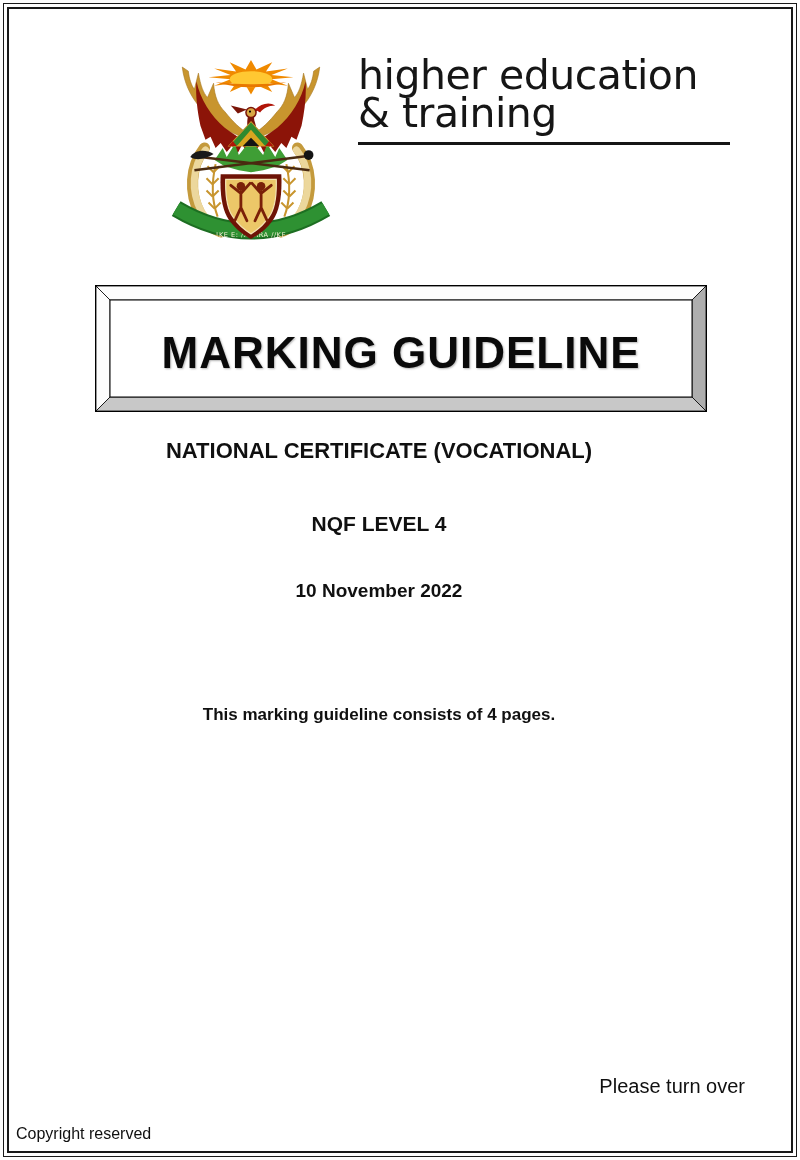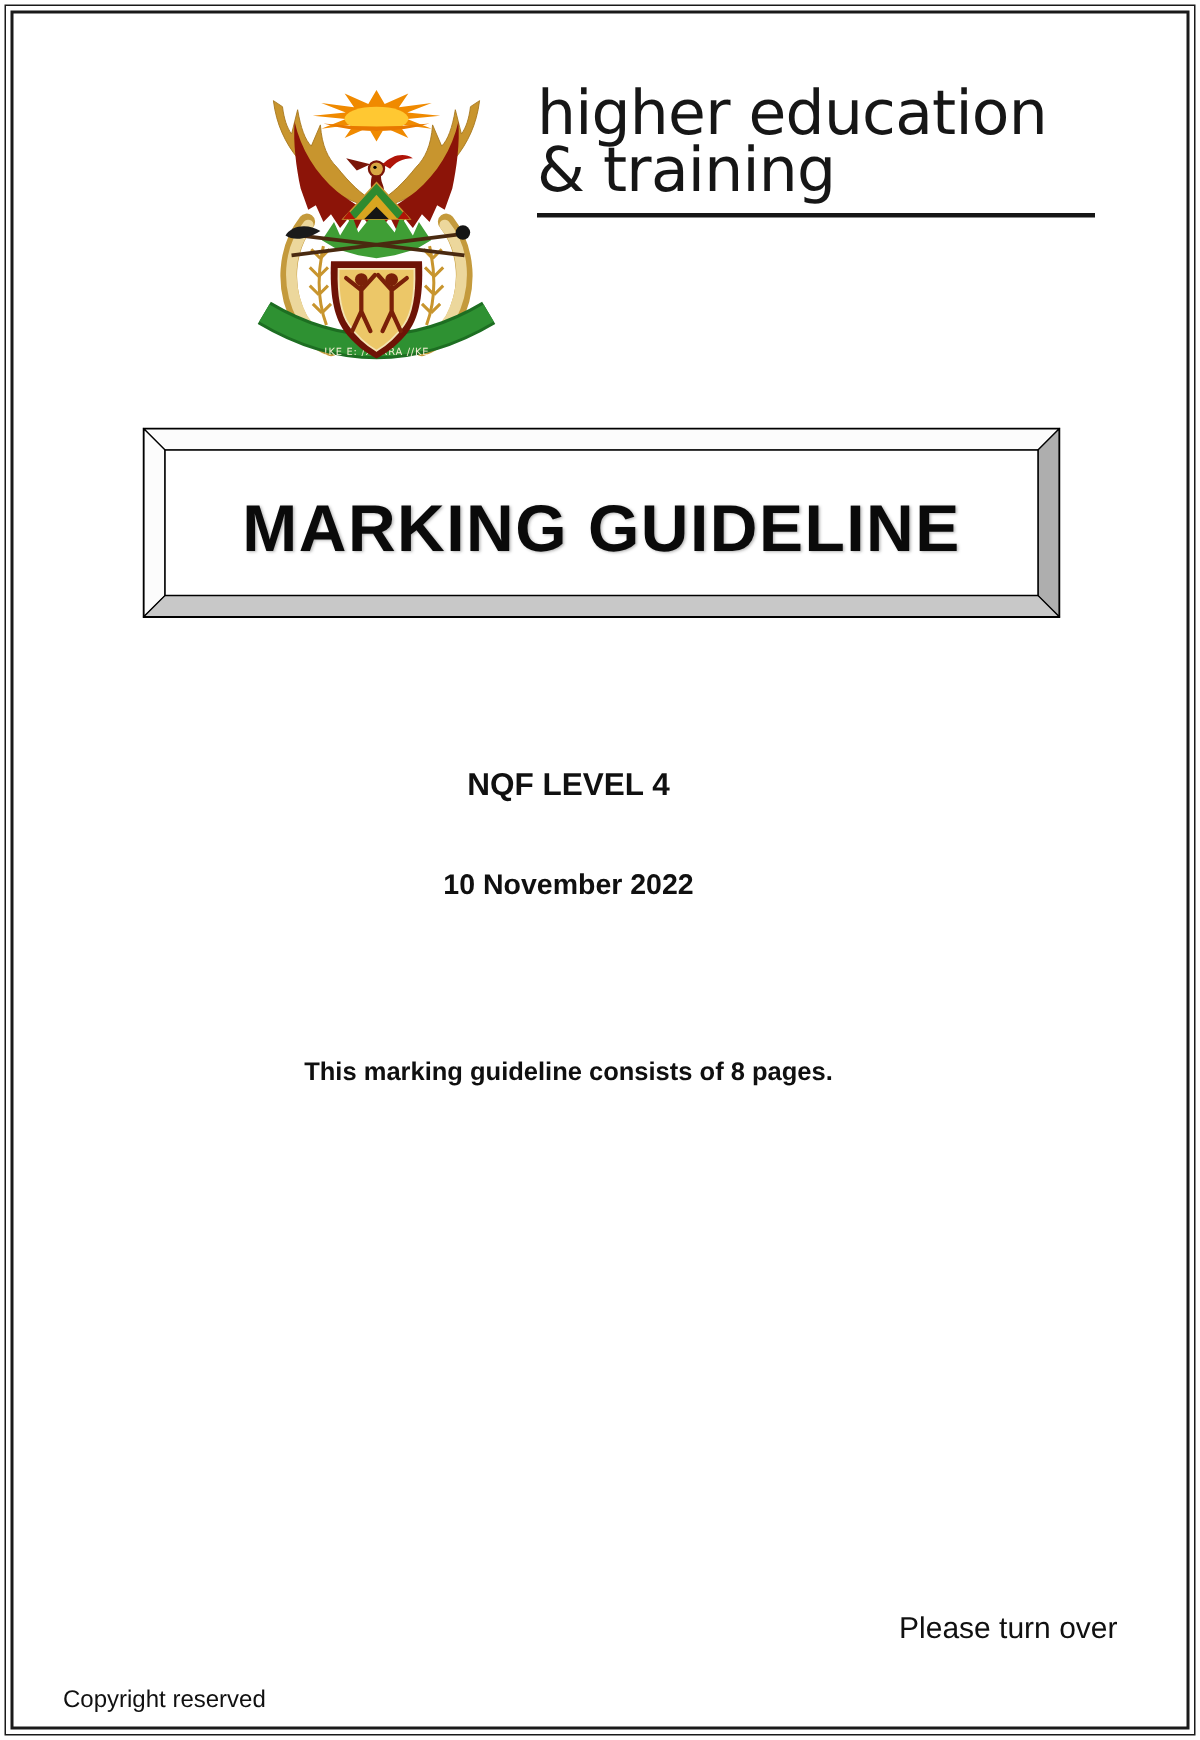--- a/index.html
+++ b/index.html
@@ -101,21 +101,21 @@
   }
   .t-cert { top: 438px; font-size: 22px; font-weight: bold; }
   .t-subject { top: 482px; font-size: 25px; font-weight: bold; }
   .t-nqf { top: 512px; font-size: 21px; font-weight: bold; }
   .t-date { top: 580px; font-size: 19px; font-weight: bold; }
   .t-note { top: 705px; font-size: 17px; font-weight: bold; }
 
   
   .footer-left {
     position: absolute;
-    left: 42px;
+    left: 16px;
     top: 1125px;
     font-size: 16px;
   }
   .footer-right {
     position: absolute;
     right: 55px;
     top: 1075px;
     font-size: 20px;
   }
 </style>
@@ -209,19 +209,20 @@
       <rect x="0.5" y="0.5" width="611" height="126" fill="#ffffff" stroke="#000000"></rect>
       <polygon points="1,1 611,1 597,15 15,15" fill="#fcfcfc" stroke="#000000" stroke-width="0.8"></polygon>
       <polygon points="1,1 15,15 15,112 1,126" fill="#fcfcfc" stroke="#000000" stroke-width="0.8"></polygon>
       <polygon points="611,1 611,126 597,112 597,15" fill="#aeaeae" stroke="#000000" stroke-width="0.8"></polygon>
       <polygon points="1,126 15,112 597,112 611,126" fill="#c8c8c8" stroke="#000000" stroke-width="0.8"></polygon>
       <rect x="15" y="15" width="582" height="97" fill="#ffffff" stroke="#000000" stroke-width="1"></rect>
     </svg>
     <div class="mg-box-label">MARKING GUIDELINE</div>
   </div>
 
+  <div class="titles t-cert">NATIONAL CERTIFICATE (VOCATIONAL)</div>
   <div class="titles t-nqf">NQF LEVEL 4</div>
   <div class="titles t-date">10 November 2022</div>
-  <div class="titles t-note">This marking guideline consists of 8 pages.</div>
+  <div class="titles t-note">This marking guideline consists of 4 pages.</div>
 
   <div class="footer-left">Copyright reserved</div>
   <div class="footer-right">Please turn over</div>
 </div>
 
 </body></html>

